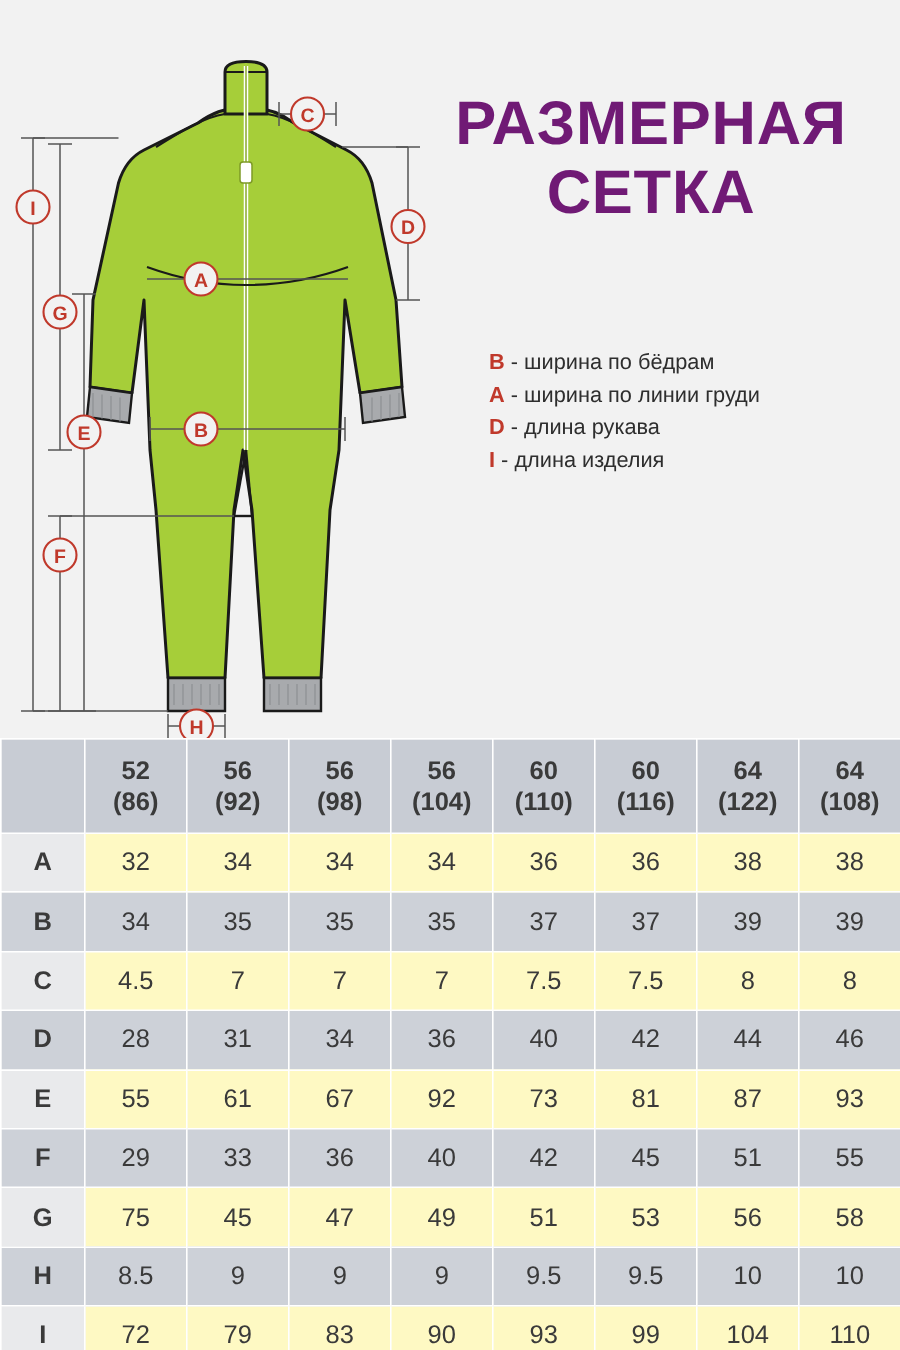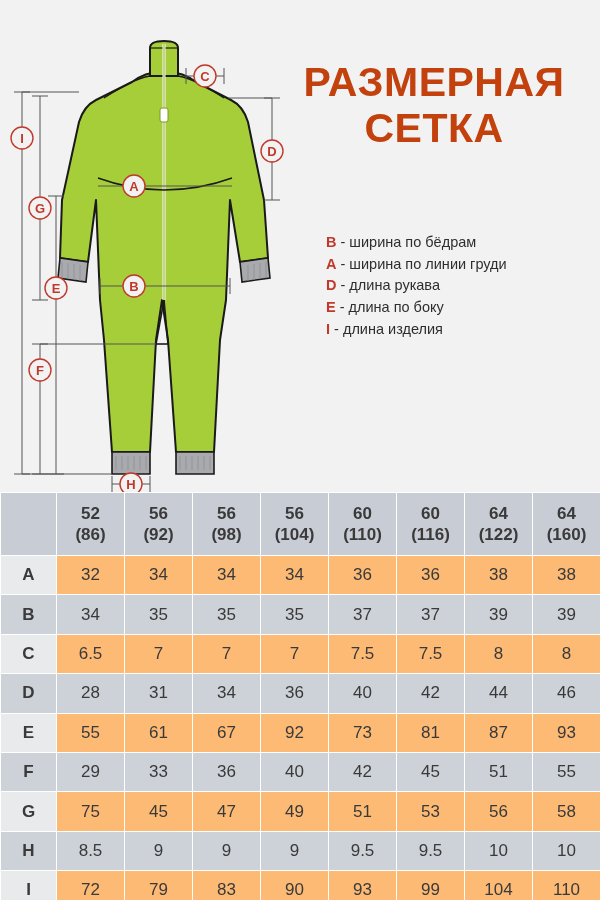--- a/index.html
+++ b/index.html
@@ -25,21 +25,21 @@
     width: 600px;
     height: 492px;
     background: #f2f2f2;
   }
 
   .title {
     position: absolute;
     left: 278px;
     top: 60px;
     width: 312px;
-    color: #c2410c;
+    color: #701a75;
     font-size: 41px;
     font-weight: bold;
     line-height: 1.12;
     letter-spacing: 0.5px;
     text-align: center;
   }
 
   .legend {
     position: absolute;
     left: 326px;
@@ -97,40 +97,39 @@
   }
   .hdr-corner {
     background: #c8ccd4 !important;
   }
   .row-label {
     color: #a01b18;
     font-weight: bold;
     font-size: 19px;
     background: inherit;
   }
-  tr.band-light td { background: #fdba74; }
+  tr.band-light td { background: #fef9c3; }
   tr.band-dark td { background: #cdd1d8; }
   tr.band-light td.row-label { background: #e9eaec; }
   tr.band-dark td.row-label { background: #cdd1d8; }
   .data-row td { height: 38.4px; }
 </style>
 </head>
 <body>
 
 <div class="page">
 
   <div class="top-region">
 
     <div class="title">РАЗМЕРНАЯ СЕТКА</div>
 
     <div class="legend">
       <div class="legend-row"><span class="legend-key">B</span><span> - ширина по бёдрам</span></div>
       <div class="legend-row"><span class="legend-key">A</span><span> - ширина по линии груди</span></div>
       <div class="legend-row"><span class="legend-key">D</span><span> - длина рукава</span></div>
-      <div class="legend-row"><span class="legend-key">E</span><span> - длина по боку</span></div>
       <div class="legend-row"><span class="legend-key">I</span><span> - длина изделия</span></div>
     </div>
 
     <div class="suit-wrap">
       <svg width="330" height="492" viewBox="0 0 330 492" xmlns="http://www.w3.org/2000/svg">
         <g>
 
           <path d="M160 72
                    C 150 72, 140 76, 132 82
                    L 96 100
@@ -286,21 +285,21 @@
       <tbody>
         <tr class="hdr-row">
           <td class="hdr-corner"></td>
           <td><span>52</span><br><span>(86)</span></td>
           <td><span>56</span><br><span>(92)</span></td>
           <td><span>56</span><br><span>(98)</span></td>
           <td><span>56</span><br><span>(104)</span></td>
           <td><span>60</span><br><span>(110)</span></td>
           <td><span>60</span><br><span>(116)</span></td>
           <td><span>64</span><br><span>(122)</span></td>
-          <td><span>64</span><br><span>(160)</span></td>
+          <td><span>64</span><br><span>(108)</span></td>
         </tr>
 
         <tr class="data-row band-light">
           <td class="row-label">A</td>
           <td>32</td>
           <td>34</td>
           <td>34</td>
           <td>34</td>
           <td>36</td>
           <td>36</td>
@@ -313,21 +312,21 @@
           <td>35</td>
           <td>35</td>
           <td>35</td>
           <td>37</td>
           <td>37</td>
           <td>39</td>
           <td>39</td>
         </tr>
         <tr class="data-row band-light">
           <td class="row-label">C</td>
-          <td>6.5</td>
+          <td>4.5</td>
           <td>7</td>
           <td>7</td>
           <td>7</td>
           <td>7.5</td>
           <td>7.5</td>
           <td>8</td>
           <td>8</td>
         </tr>
         <tr class="data-row band-dark">
           <td class="row-label">D</td>

